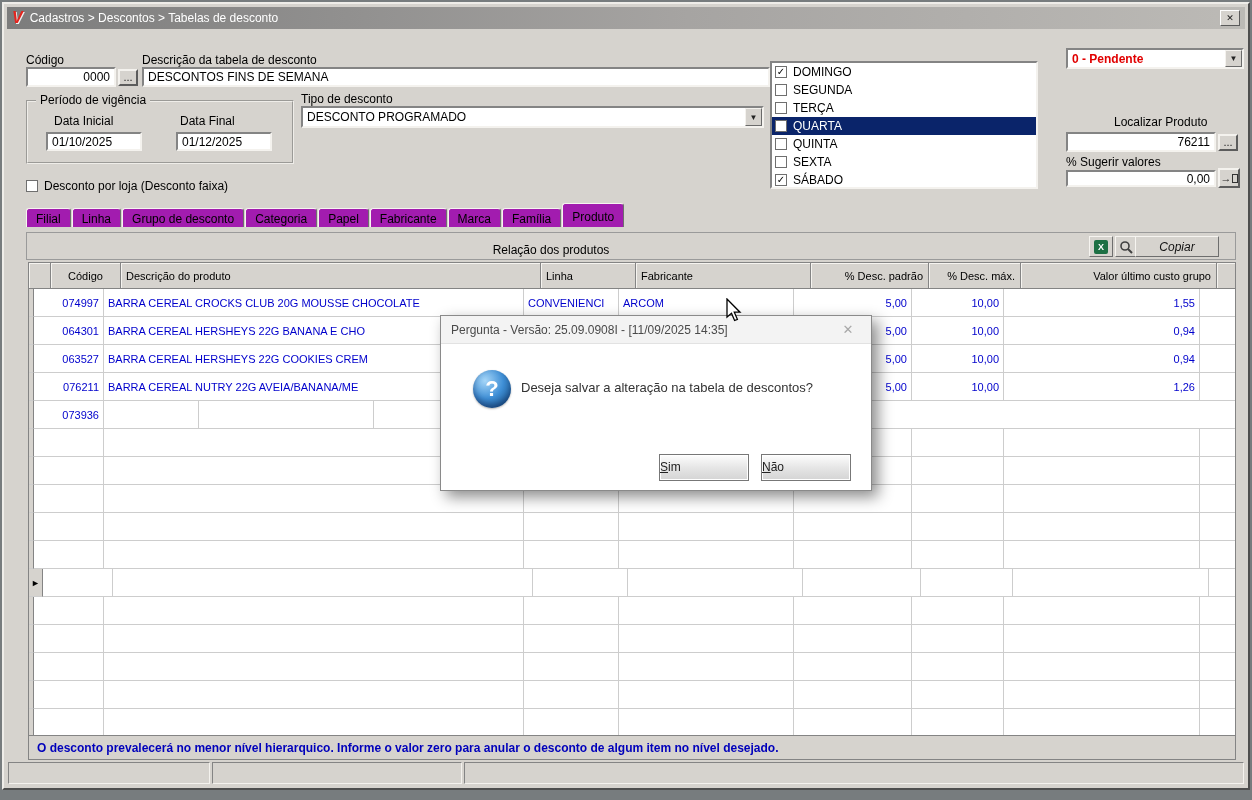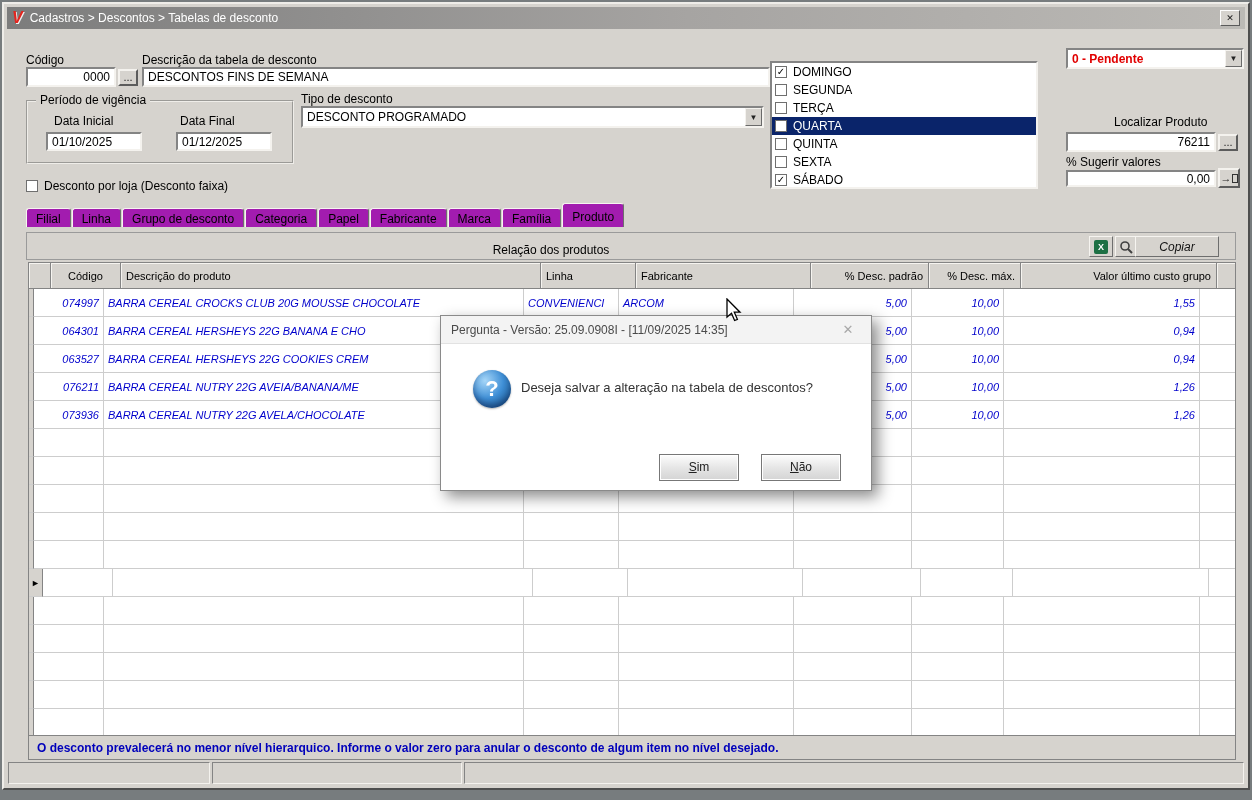--- a/index.html
+++ b/index.html
@@ -56,21 +56,21 @@
   .excel-glyph { width:14px; height:14px; background:#1d7044; border-radius:2px; color:#fff; font-size:9px; font-weight:bold;
                  line-height:14px; text-align:center; }
   .copy-btn { font-size:12px; color:#111; }
 
   
   .gridframe { position:absolute; left:24px; top:258px; width:1208px; height:498px; border:1px solid #848484; background:#fff; }
   .grid-header { display:flex; height:26px; background:#d6d3ce; }
   .gh { flex:none; border-right:1px solid #848484; border-bottom:1px solid #848484; box-shadow:inset 1px 1px 0 #f6f4f0;
         display:flex; align-items:center; padding:0 5px; font-size:11px; white-space:nowrap; overflow:hidden; }
   .grid-rows { position:absolute; top:26px; left:0; right:0; bottom:24px; overflow:hidden; }
-  .gr { display:flex; height:28px;font-style:italic; }
+  .gr { display:flex; height:28px; }
   .gc { flex:none; border-right:1px solid #cdcdcd; border-bottom:1px solid #cdcdcd; font-size:11px; color:#0000cc;
         padding:0 4px; display:flex; align-items:center; white-space:nowrap; overflow:hidden; }
   .gc.ind { background:#d6d3ce; border-right:1px solid #848484; color:#000; padding:0 2px; justify-content:center; font-size:9px; }
   .num { justify-content:flex-end; }
   .ctr { justify-content:center; }
   .w-ind{width:22px} .w-cod{width:70px} .w-desc{width:420px} .w-lin{width:95px} .w-fab{width:175px}
   .w-dp{width:118px} .w-dm{width:92px} .w-val{width:196px} .w-fill{flex:1; border-right:none;}
   .grid-note { position:absolute; left:0; right:0; bottom:0; height:24px; border-top:1px solid #848484; background:#d6d3ce;
                display:flex; align-items:center; padding:0 8px; color:#0000bb; font-weight:bold; font-size:12px; white-space:nowrap; }
 
@@ -83,22 +83,22 @@
   .dialog { position:absolute; left:440px; top:315px; width:432px; height:176px; background:#fff;
             border:1px solid #8a8a8a; box-shadow:6px 6px 14px rgba(0,0,0,.45); z-index:10; }
   .dlg-title { height:28px; background:#f3f3f3; border-bottom:1px solid #e2e2e2; display:flex; align-items:center;
                padding:0 10px; color:#4a4a4a; font-size:12px; }
   .dlg-close { margin-left:auto; color:#a8a8a8; font-size:13px; width:26px; text-align:center; }
   .qicon { position:absolute; left:32px; top:54px; width:38px; height:38px; border-radius:50%;
            background:radial-gradient(circle at 32% 28%, #a6d6f8, #3f8fd6 48%, #11497f);
            color:#fff; font-weight:bold; font-size:22px; display:flex; align-items:center; justify-content:center;
            box-shadow:inset 0 -4px 6px rgba(0,0,40,.35), 0 1px 2px rgba(0,0,0,.3); }
   .dlg-msg { position:absolute; left:80px; top:64px; right:14px; color:#333; font-size:13px; }
-  .dlg-btn { position:absolute; top:138px; width:80px; height:27px; background:linear-gradient(#fdfdfd,#e6e6e6 50%,#d4d4d4);
-             border:1px solid #777; box-shadow:inset 0 0 0 1px #fff; text-align:center; font-size:12px; color:#222; }
+  .dlg-btn { position:absolute; top:138px; width:90px; height:27px; background:linear-gradient(#fdfdfd,#e6e6e6 50%,#d4d4d4);
+             border:1px solid #777; box-shadow:inset 0 0 0 1px #fff; font-size:12px; color:#222; }
   .dlg-btn .t { display:block; line-height:25px; }
   .dlg-btn .t::first-letter { text-decoration:underline; }
   .btn-sim{left:218px} .btn-nao{left:320px}
 
   .cursor { position:absolute; left:726px; top:298px; z-index:20; }
 </style>
 </head>
 <body>
 
 <div class="screen">
@@ -257,21 +257,20 @@
           <span class="gc w-lin"></span>
           <span class="gc w-fab"></span>
           <span class="gc w-dp num">5,00</span>
           <span class="gc w-dm num">10,00</span>
           <span class="gc w-val num">1,26</span>
           <span class="gc w-fill"></span>
         </div>
         <div class="gr">
           <span class="gc ind"></span>
           <span class="gc w-cod num">073936</span>
-          <span class="gc w-desc">BARRA CEREAL NUTRY 22G AVELA/CHOCOLATE</span>
           <span class="gc w-lin"></span>
           <span class="gc w-fab"></span>
           <span class="gc w-dp num">5,00</span>
           <span class="gc w-dm num">10,00</span>
           <span class="gc w-val num">1,26</span>
           <span class="gc w-fill"></span>
         </div>
       <div class="gr">
     <span class="gc ind"></span>
     <span class="gc w-cod"></span>

